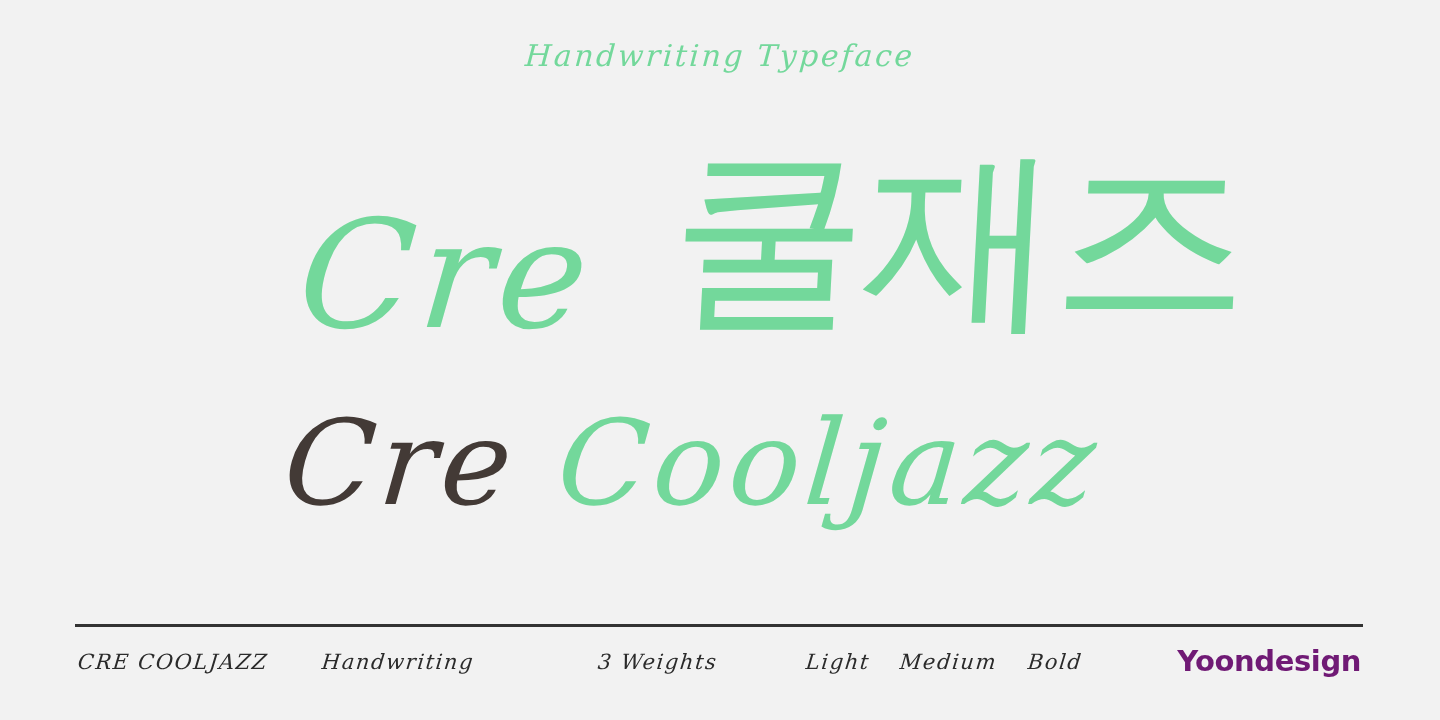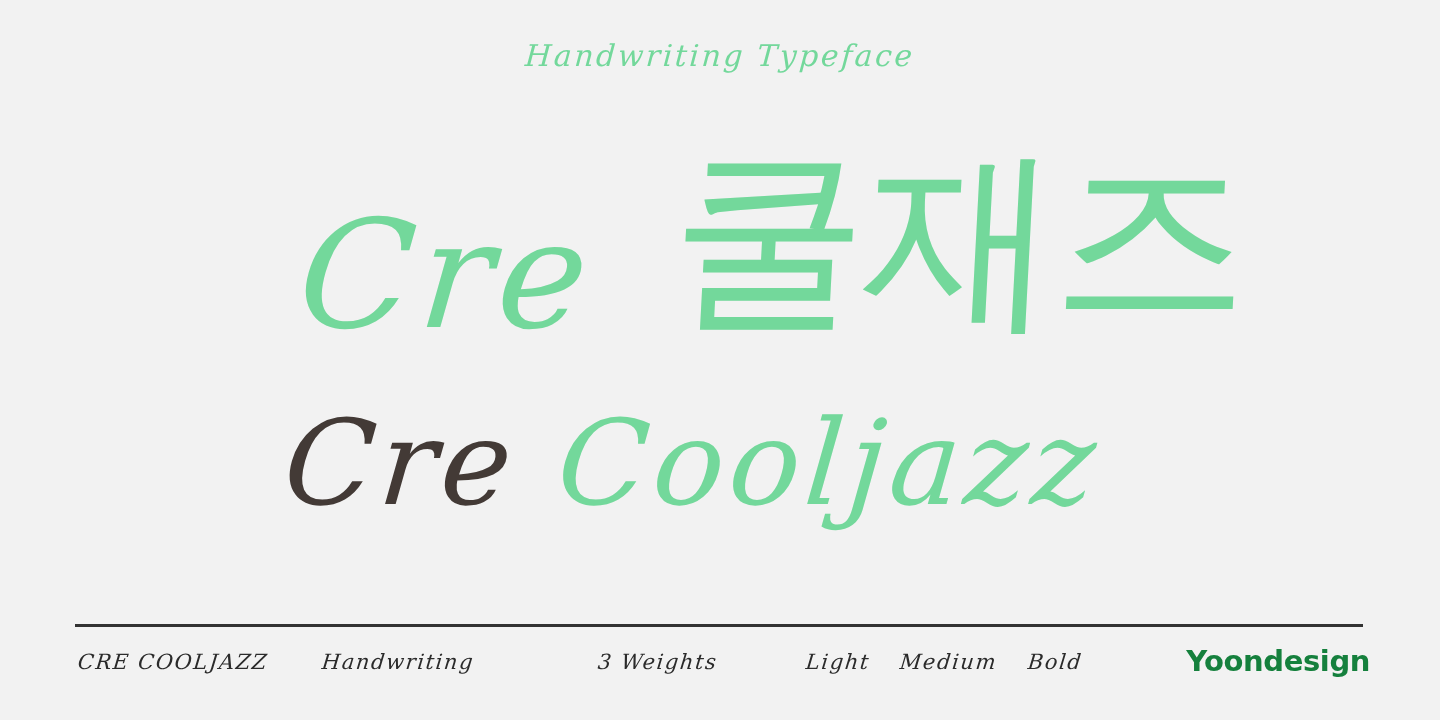--- a/index.html
+++ b/index.html
@@ -123,27 +123,27 @@
   }
   .fi-name     { left: 78px; }
   .fi-category { left: 322px; }
   .fi-weights  { left: 598px; }
   .fi-w1       { left: 806px; }
   .fi-w2       { left: 900px; }
   .fi-w3       { left: 1028px; }
 
   .brand {
     position: absolute;
-    right: 70px;
+    right: 79px;
     top: 0px;
     font-family: "DejaVu Sans", sans-serif;
     font-weight: bold;
     font-size: 29px;
     letter-spacing: -0.4px;
-    color: #15803d;
+    color: #701a75;
     white-space: nowrap;
   }
 </style>
 </head>
 <body>
 
 <div id="poster">
 
   <div class="kicker">Handwriting Typeface</div>
 

